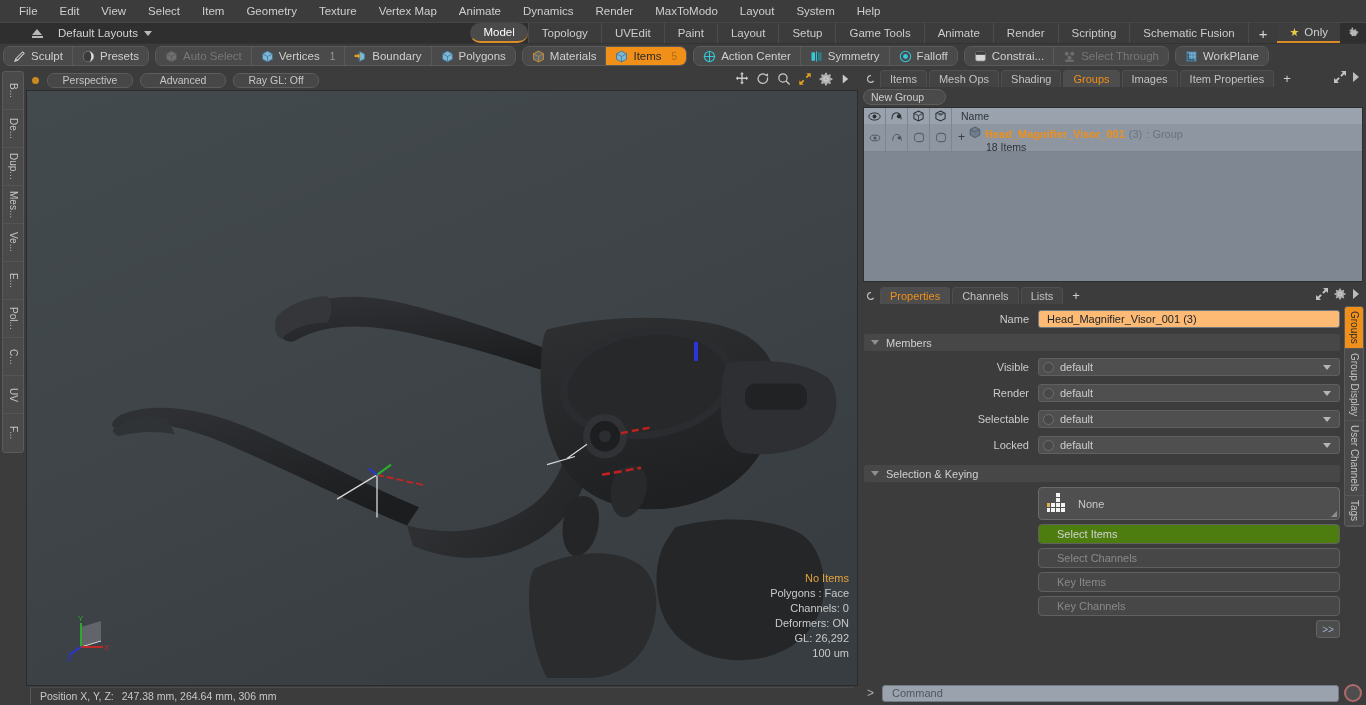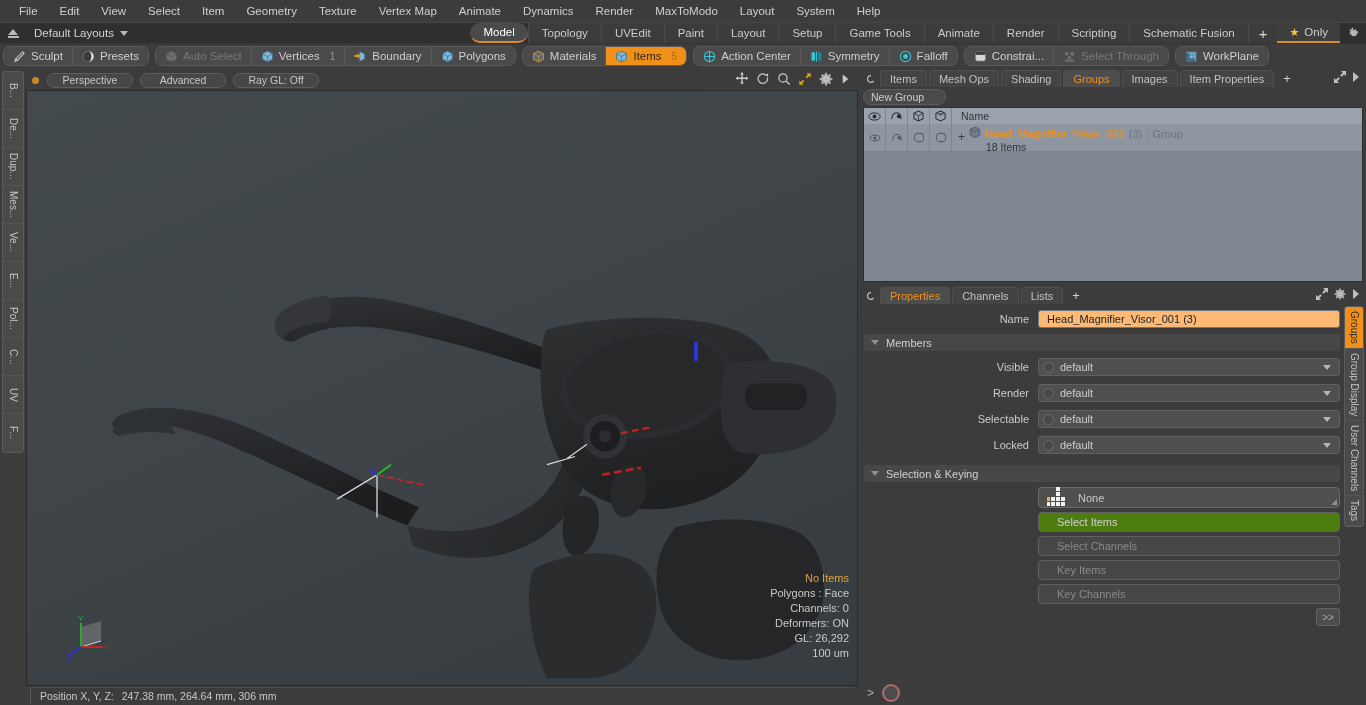--- a/index.html
+++ b/index.html
@@ -11,21 +11,21 @@
     color:#c8c8c8;
     -webkit-font-smoothing:antialiased;
   }
   .app { width:1366px; height:705px; display:flex; flex-direction:column; background:#3c3c3c; }
 
   
   .menubar { height:22px; background:#3c3c3c; display:flex; align-items:center; padding-left:8px; flex:0 0 22px; }
   .menubar .mi { padding:0 11px; line-height:22px; font-size:11.5px; color:#cfcfcf; cursor:default; }
 
   
-  .layoutbar { height:21px; background:#2f2f2f; display:flex; align-items:stretch; flex:0 0 21px; border-top:1px solid #464646; }
+  .layoutbar { height:21px; background:#2f2f2f; display:flex; align-items:stretch; flex:0 0 21px; border-top:1px solid #464646;padding-left:24px; }
   .lb-home { width:26px; display:flex; align-items:center; justify-content:center; }
   .tri-up { width:0;height:0;border-left:5px solid transparent;border-right:5px solid transparent;border-bottom:6px solid #b8b8b8; }
   .tri-up-base { width:11px;height:2px;background:#b8b8b8;margin-top:1px; }
   .lb-label { display:flex;align-items:center;padding:0 8px;font-size:11.5px;color:#d2d2d2; }
   .caret-d { margin-left:6px; width:0;height:0;border-left:4px solid transparent;border-right:4px solid transparent;border-top:5px solid #b9b9b9; }
   .lb-spacer { flex:1; }
   .lb-tabs { display:flex; align-items:stretch; }
   .lbtab { padding:0 13px; display:flex;align-items:center; font-size:11.5px; color:#cccccc; border-left:1px solid #4c4c4c; background:#3c3c3c; }
   .lbtab:first-child { border-left:1px solid #4c4c4c;border-radius:10px; }
   .lbtab.active { background:#4a4a4a; color:#ffffff; border-bottom:2px solid #d98c28; }
@@ -110,21 +110,21 @@
   .pfield { flex:1; height:18px; background:#fdba74; border:1px solid #6f7780; border-radius:3px; display:flex; align-items:center; padding-left:8px; font-size:11px; color:#20242a; }
   .pselect { flex:1; height:18px; background:#4f4f4f; border:1px solid #606060; border-radius:3px; display:flex; align-items:center; font-size:11px; color:#cdcdcd; position:relative; }
   .psel-knob { width:11px;height:11px;border-radius:50%;border:1px solid #6d6d6d;background:#484848;margin:0 6px 0 4px;flex:0 0 11px; }
   .psel-caret { position:absolute; right:8px; width:0;height:0;border-left:4px solid transparent;border-right:4px solid transparent;border-top:5px solid #b5b5b5; }
   .sect { height:17px; background:#474747; margin:2px 4px 5px 4px; display:flex; align-items:center; padding-left:7px; font-size:11px; color:#d0d0d0; border-radius:2px; }
   .sect .tri { width:0;height:0;border-left:4px solid transparent;border-right:4px solid transparent;border-top:5px solid #8f8f8f; margin-right:7px; }
   .btnrow { display:flex; padding-right:4px; margin-bottom:4px; }
   .btnrow .sp { width:178px; flex:0 0 178px; }
   .pbtn { flex:1; height:20px; background:#4d7c0f; border:1px solid #606060; border-radius:4px; display:flex; align-items:center; padding-left:18px; font-size:11px; color:#d2d2d2; }
   .pbtn.dis { color:#8a8a8a; background:#474747;text-align:center; }
-  .nonebox { flex:1; height:21px; background:#4f4f4f; border:1px solid #6a6a6a; border-radius:4px; display:flex; align-items:center; padding-left:8px; gap:9px; position:relative; }
+  .nonebox { flex:1; height:33px; background:#4f4f4f; border:1px solid #6a6a6a; border-radius:4px; display:flex; align-items:center; padding-left:8px; gap:9px; position:relative; }
   .nonebox .corner { position:absolute; right:2px; bottom:2px; width:0;height:0;border-left:6px solid transparent;border-bottom:6px solid #8e8e8e; }
   .ggrid { width:22px; height:24px; }
   .fwdrow { display:flex; justify-content:flex-end; padding-right:4px; margin-top:4px; }
   .fwd { width:24px;height:18px;background:#4d4d4d;border:1px solid #636363;border-radius:3px;display:flex;align-items:center;justify-content:center;font-size:10px;color:#9fb0c4; }
 
   .rstrip { width:22px; flex:0 0 22px; padding:2px 2px 0 0; }
   .rstripwrap { background:#4a4a4a; border:1px solid #5b5b5b; border-radius:3px; overflow:hidden; display:flex; flex-direction:column; }
   .rtab { display:flex; align-items:center; justify-content:center; border-bottom:1px solid #565656; color:#c4c4c4; font-size:10px; padding:4px 0; }
   .rtab span { writing-mode:vertical-rl; text-orientation:mixed; white-space:nowrap; }
   .rtab.active { background:#f0901a; color:#2b2b2b; }
@@ -776,18 +776,19 @@
               </div>
               <div class="rtab">
                 <span>Tags</span>
               </div>
             </div>
         </div>
       </div>
 
       <div class="cmdbar">
         <span class="cmd-gt">&gt;</span>
+        <div class="cmd-input" id="cmd-input">Command</div>
         <div class="cmd-rec"></div>
       </div>
 
     </div>
   </div>
 </div>
 
 </body></html>

